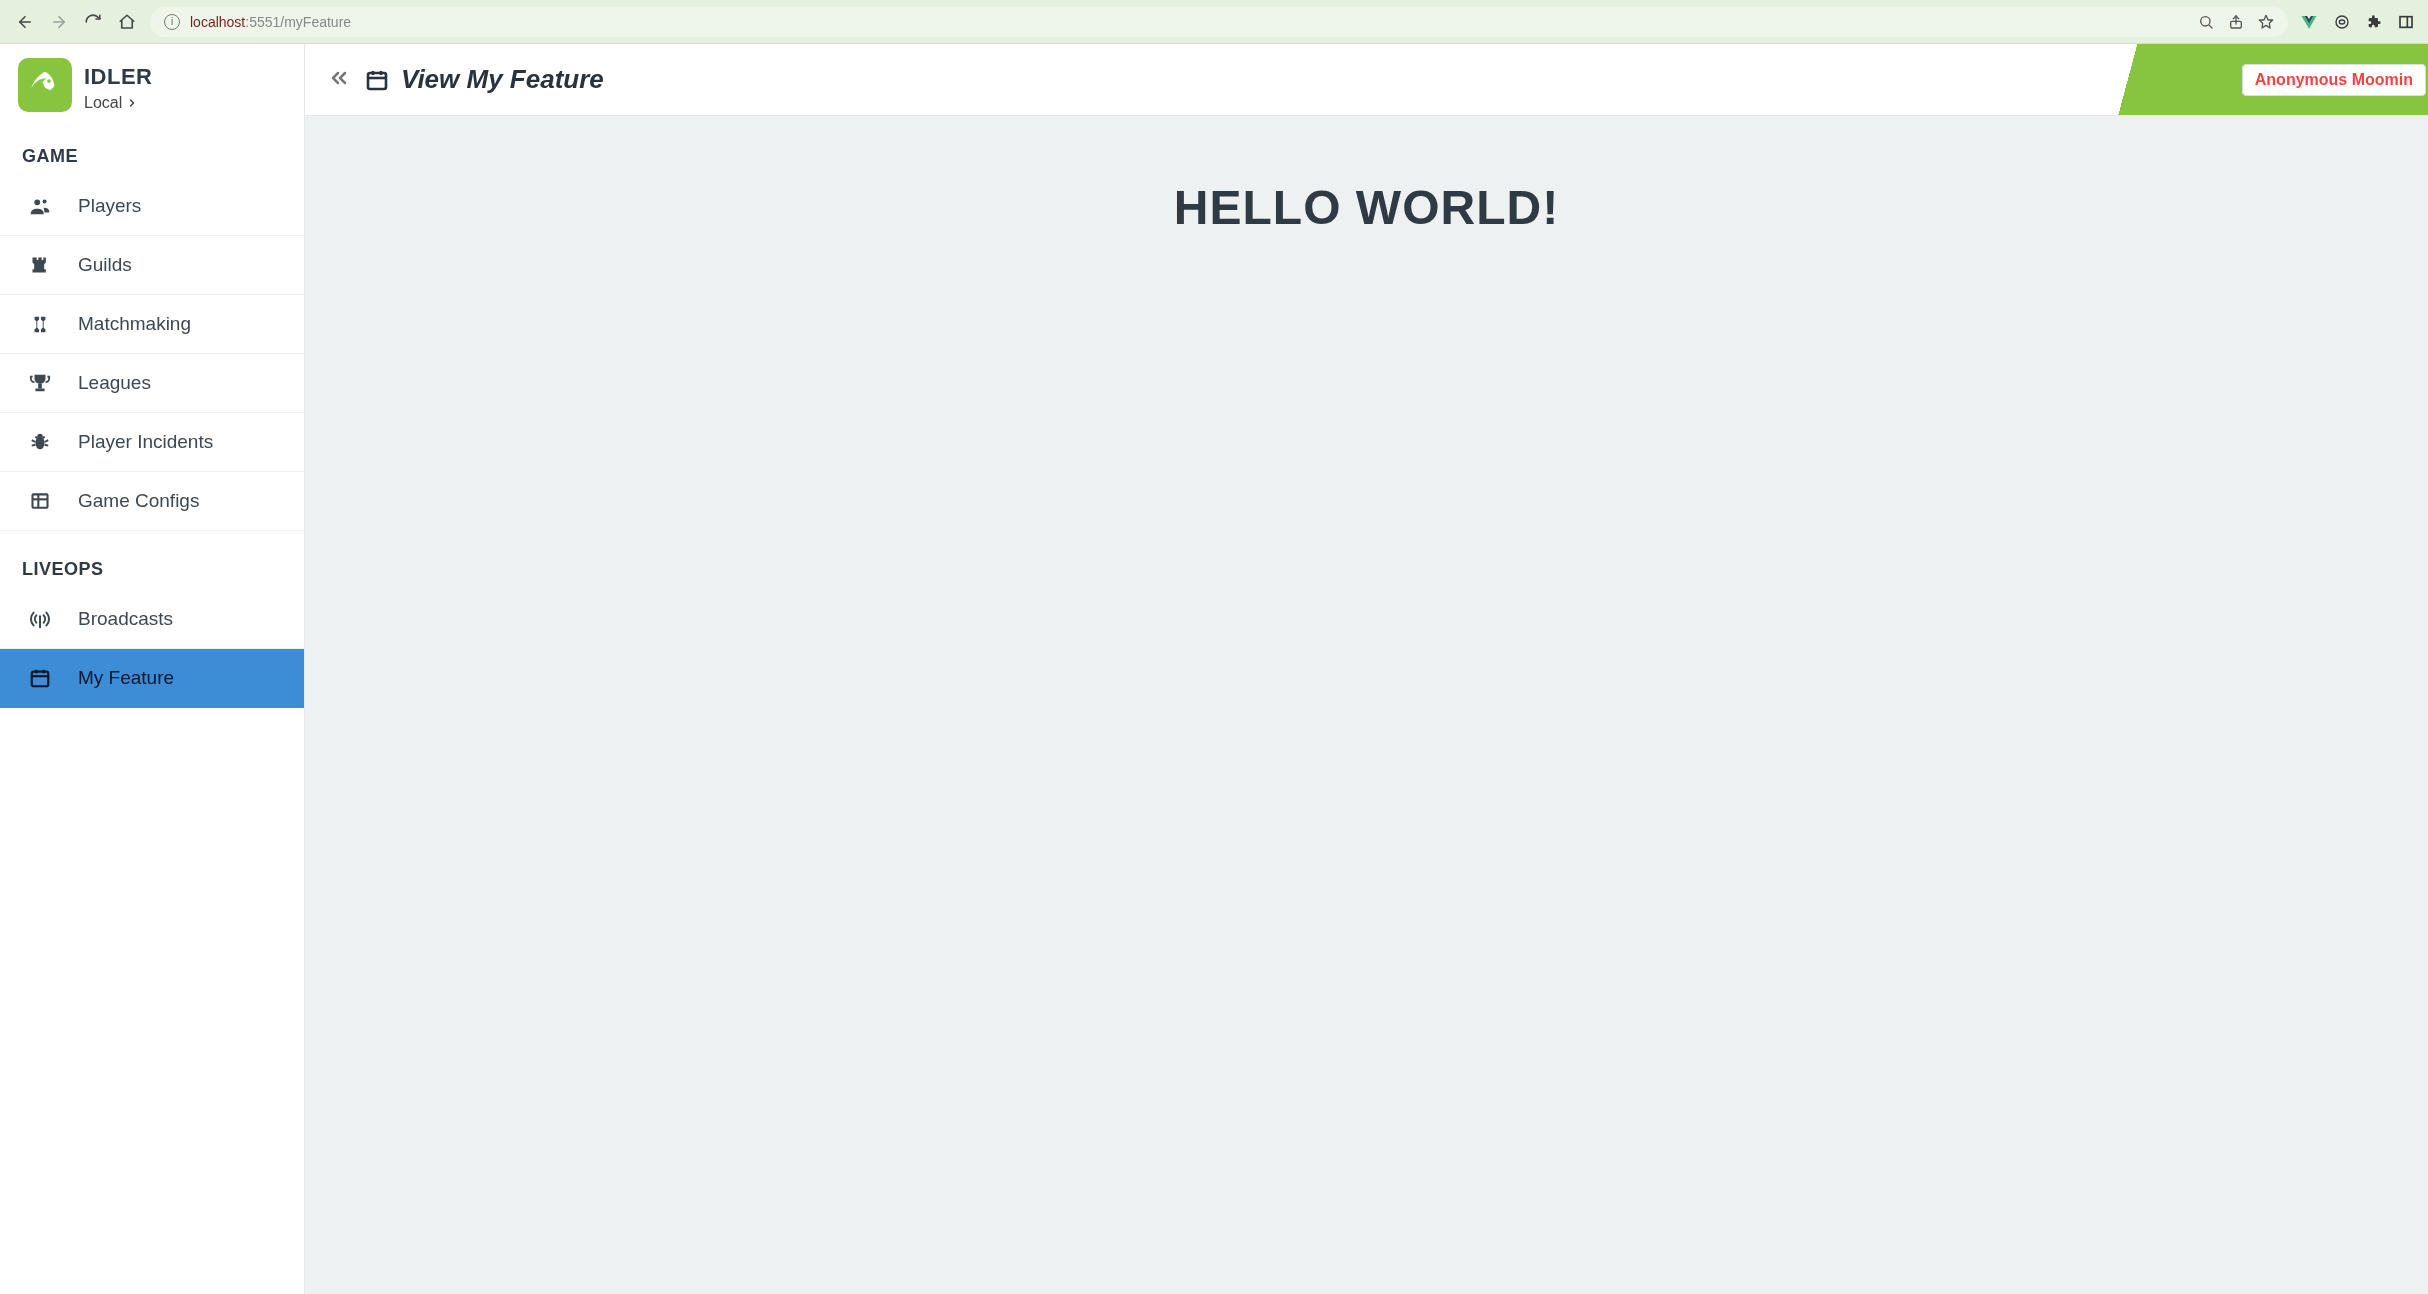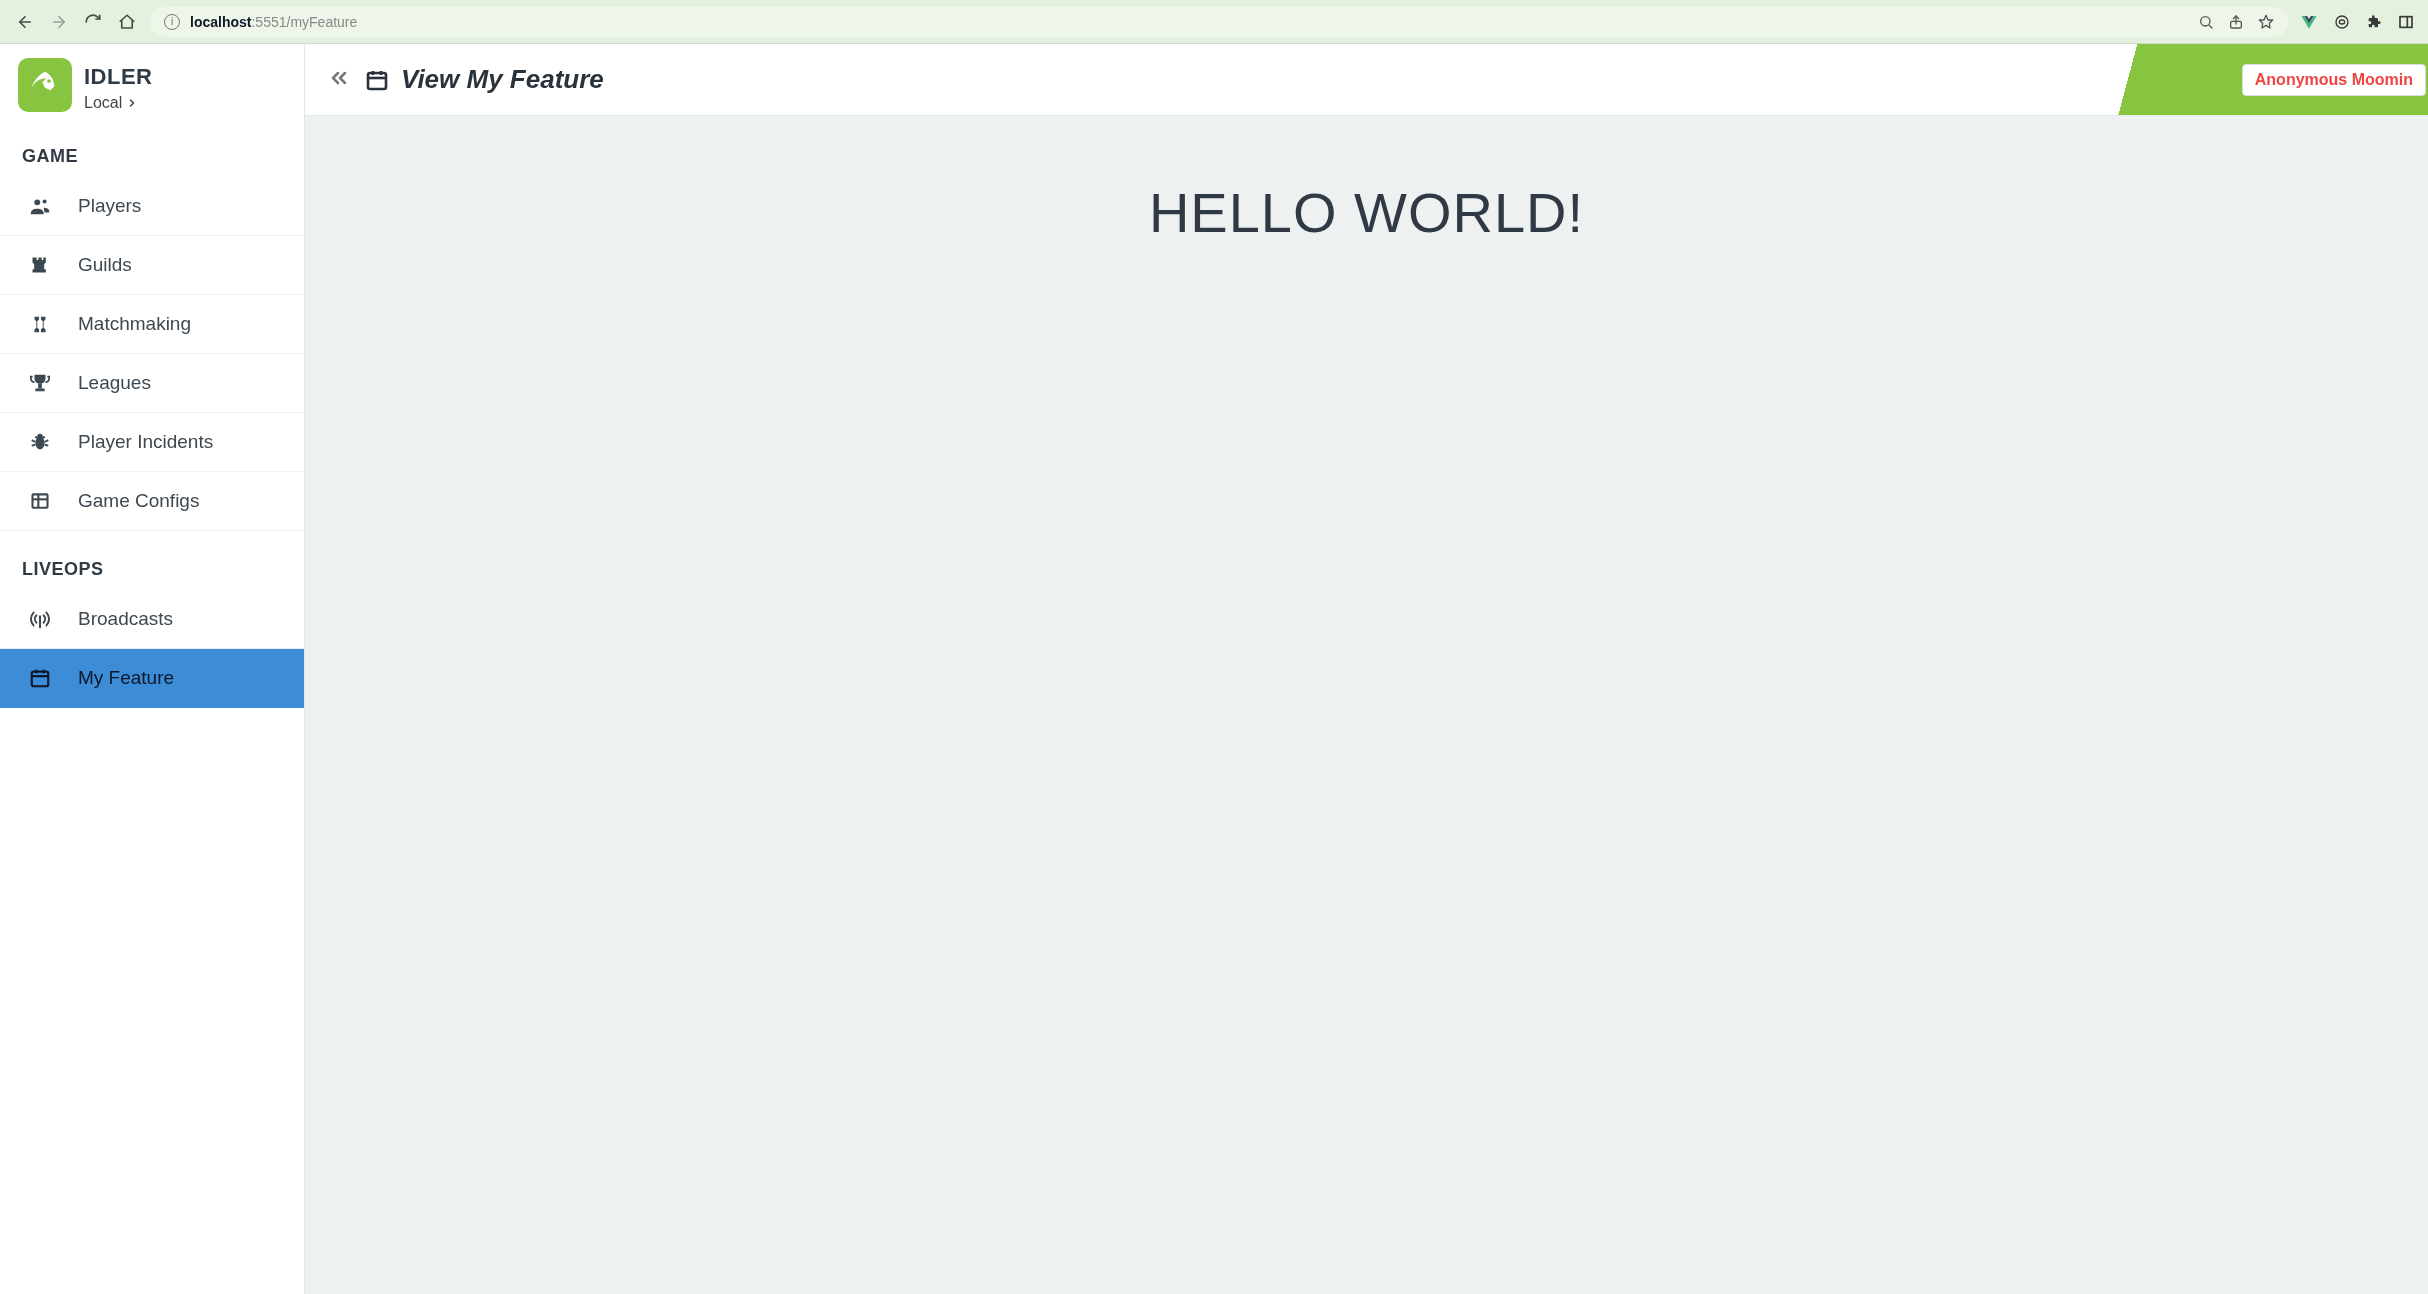--- a/index.html
+++ b/index.html
@@ -32,21 +32,21 @@
       border-radius: 22px;
       height: 30px;
       display: flex;
       align-items: center;
       padding: 0 14px;
       gap: 10px;
       color: #555;
       font-size: 14px;
     }
     .url-bar .info-icon { width:16px; height:16px; border:1px solid #777; border-radius:50%; display:inline-flex; align-items:center; justify-content:center; font-size:10px; color:#666;}
-    .url-host { color:#0f172a;font-weight:bold; }
+    .url-host { color:#7f1d1d; }
     .url-rest { color:#888; }
     .url-right { margin-left:auto; display:flex; align-items:center; gap:14px; color:#555;}
     .chrome-right { display:flex; align-items:center; gap:16px; color:#3a3a3a; }
     .chrome-right svg { display:block; }
 
     
     .app {
       display: flex;
       height: calc(100vh - 44px);
       min-height: 760px;
@@ -116,22 +116,22 @@
       background:#fff; border:1px solid #d7dde2; border-radius:4px;
       padding:6px 12px; font-size:16px; font-weight:600; color:#ef4444;
       z-index:2;
     }
     .main-body {
       flex:1;
       display:flex; align-items:flex-start; justify-content:center;
       padding-top: 64px;
     }
     .hello {
-      font-weight:400;
-      font-size:56px;
+      font-weight:700;
+      font-size:48px;
       letter-spacing:1px;
       color:#2f3a44;
     }
   </style>
 </head>
 <body>
 
 <div class="browser-chrome">
   <div class="nav-btn">
     <svg width="18" height="18" viewBox="0 0 24 24" fill="none" stroke="currentColor" stroke-width="2.2" stroke-linecap="round" stroke-linejoin="round">

